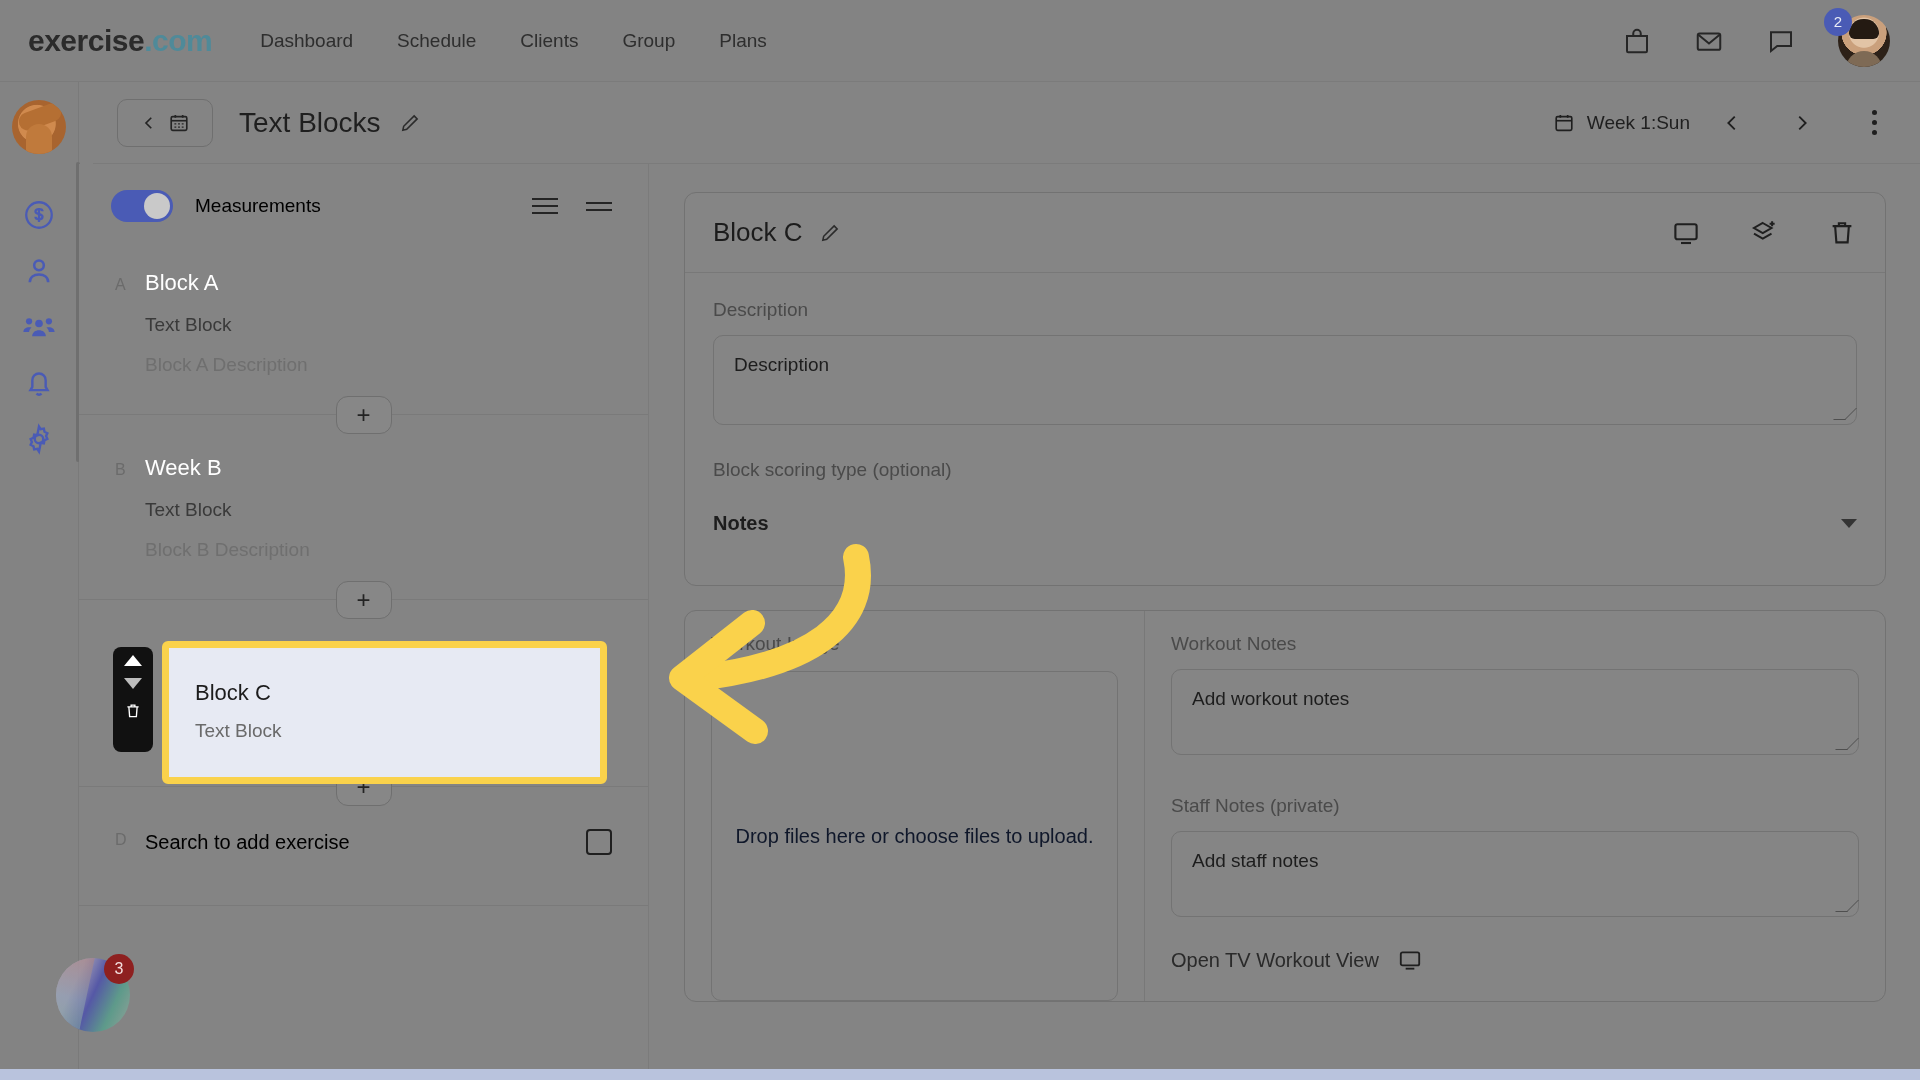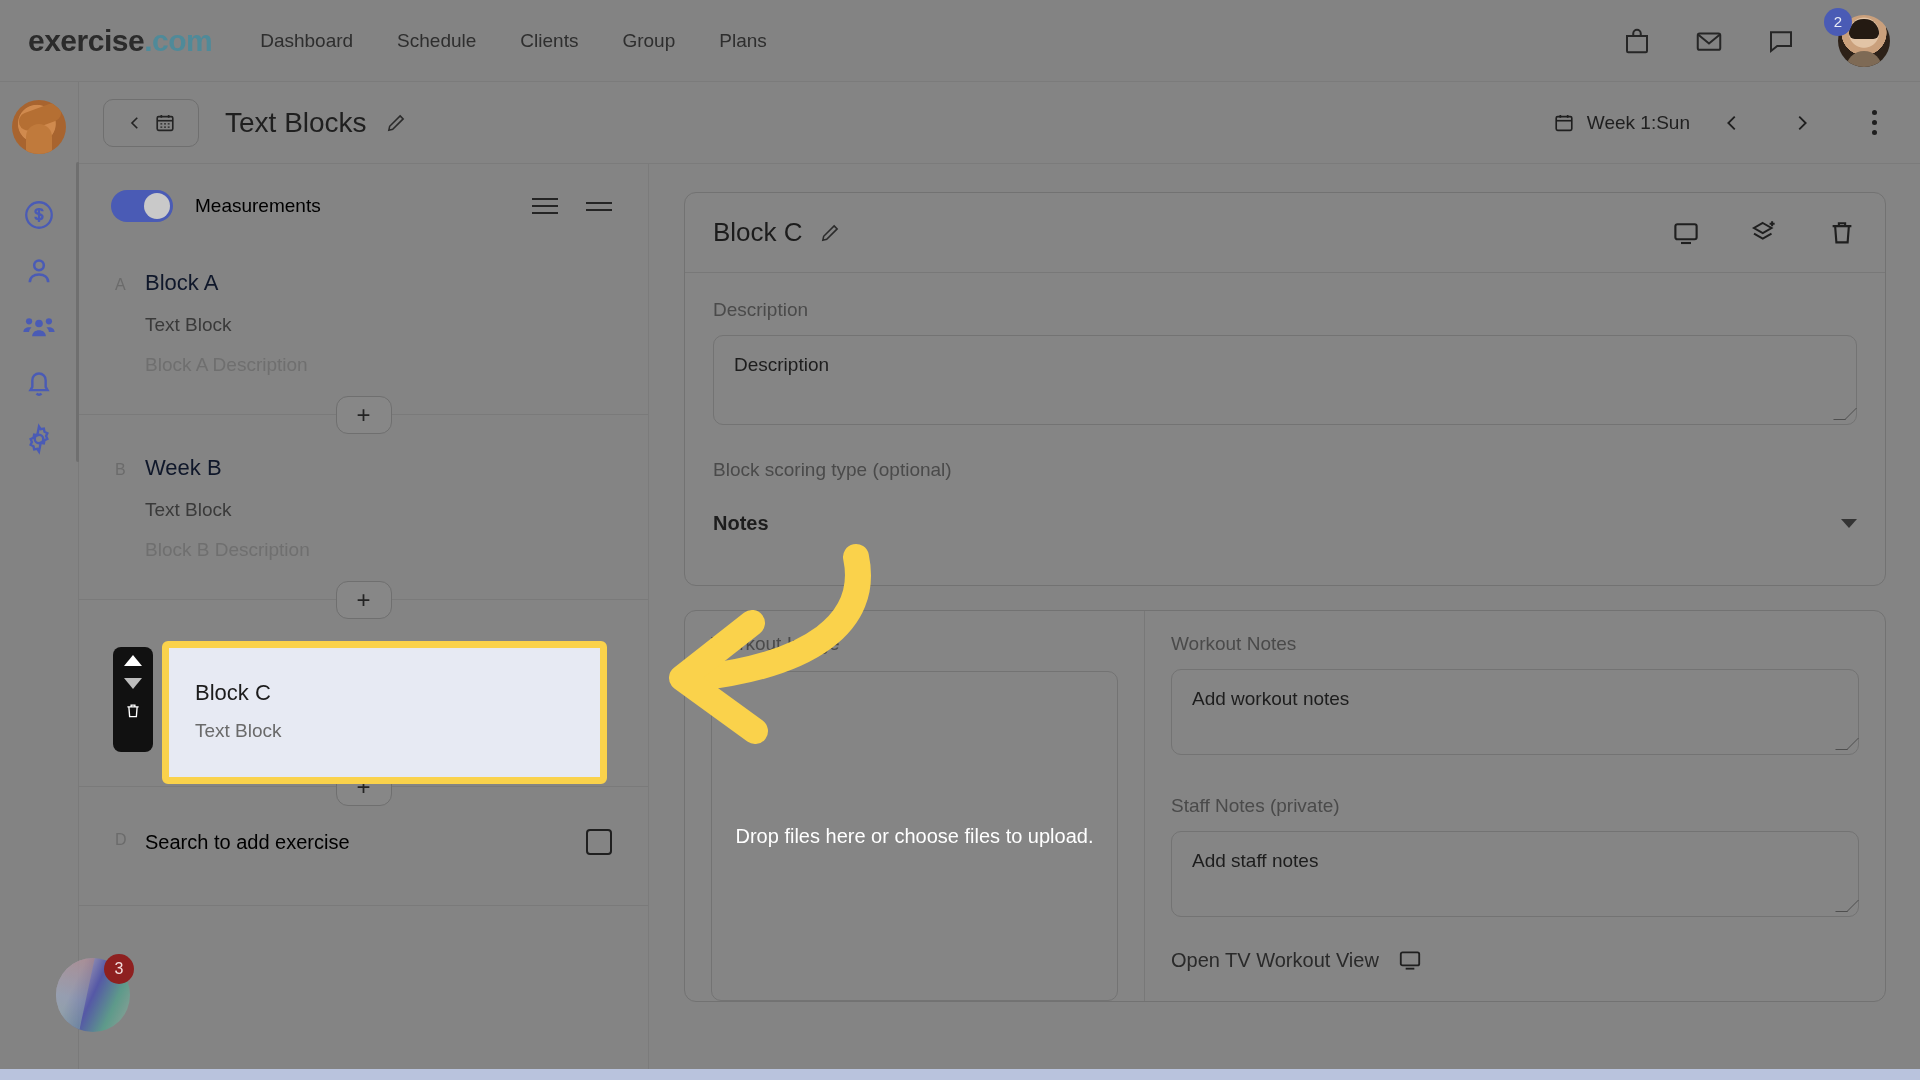--- a/index.html
+++ b/index.html
@@ -87,21 +87,21 @@
     width: 34px; height: 34px; margin-bottom: 22px; color: #4a5bb5; cursor: pointer;
   }
   .rail-ico svg { display: block; }
   .rail-scroll {
     position: absolute; left: 76px; top: 80px; width: 4px; height: 300px;
     background: #6f6f6f; border-radius: 2px;
   }
 
   
   .pagehead {
-    position: absolute; left: 79px; top: 82px; right: 0; height: 82px;
+    position: absolute; left: 93px; top: 82px; right: 0; height: 82px;
     background: #848484;
     border-bottom: 1px solid #7b7b7b;
     display: flex; align-items: center;
   }
   .backbtn {
     margin-left: 24px; width: 96px; height: 48px;
     border: 1px solid #6f6f6f; border-radius: 10px;
     display: flex; align-items: center; justify-content: center; gap: 10px;
     color: #242424; cursor: pointer;
   }
@@ -144,21 +144,21 @@
   .meas-icons { margin-left: auto; display: flex; align-items: center; gap: 28px; }
   .hamb { width: 26px; display: flex; flex-direction: column; gap: 5px; cursor: pointer; }
   .hamb span { height: 2px; background: #242424; display: block; }
   .hamb.small span:nth-child(3) { display: none; }
 
   .blocklist { padding: 0 0 0 0; }
   .blockitem { position: relative; padding: 22px 0 20px 66px; }
   .blockitem .letter {
     position: absolute; left: 36px; top: 28px; font-size: 16px; color: #6b6b6b;
   }
-  .blockitem .bname { font-size: 22px; color: #0f172a; }
+  .blockitem .bname { font-size: 22px; color: #ffffff; }
   .blockitem .btype { font-size: 19px; color: #3a3a3a; margin-top: 18px; }
   .blockitem .bdesc { font-size: 19px; color: #6f6f6f; margin-top: 18px; }
   .divider { position: relative; height: 1px; background: #7a7a7a; margin: 18px 0; }
   .addbtn {
     position: absolute; left: 50%; top: 50%; transform: translate(-50%,-50%);
     width: 56px; height: 38px; border: 1px solid #6f6f6f; border-radius: 12px;
     background: #878787; display: flex; align-items: center; justify-content: center;
     color: #232323; font-size: 24px; cursor: pointer; line-height: 1;
   }
 
@@ -225,21 +225,21 @@
   }
   .caret { margin-left: auto; width: 0; height: 0;
     border-left: 8px solid transparent; border-right: 8px solid transparent; border-top: 9px solid #343434; }
 
   .card2 { margin-top: 24px; display: flex; }
   .col-left { flex: 0 0 460px; border-right: 1px solid #787878; padding: 22px 26px 0 26px; }
   .col-right { flex: 1; padding: 22px 26px 0 26px; }
   .dropzone {
     margin-top: 16px; height: 330px; border: 1px solid #737373; border-radius: 10px;
     display: flex; align-items: center; justify-content: center;
-    font-size: 20px; color: #ffffff; text-align: left; cursor: pointer;
+    font-size: 20px; color: #0f172a; text-align: left; cursor: pointer;
   }
   .tvrow { display: flex; align-items: center; gap: 18px; margin-top: 30px; font-size: 20px; color: #2a2a2a; }
   .tvrow .act { width: 26px; height: 26px; }
   .videorow { margin-top: 34px; font-size: 20px; color: #2a2a2a; }
 
   
   .arrow { position: absolute; left: 620px; top: 535px; width: 360px; height: 250px; z-index: 8; pointer-events: none; }
 
   
   .chatw { position: absolute; left: 56px; bottom: 48px; width: 74px; height: 74px; z-index: 9; cursor: pointer; }

